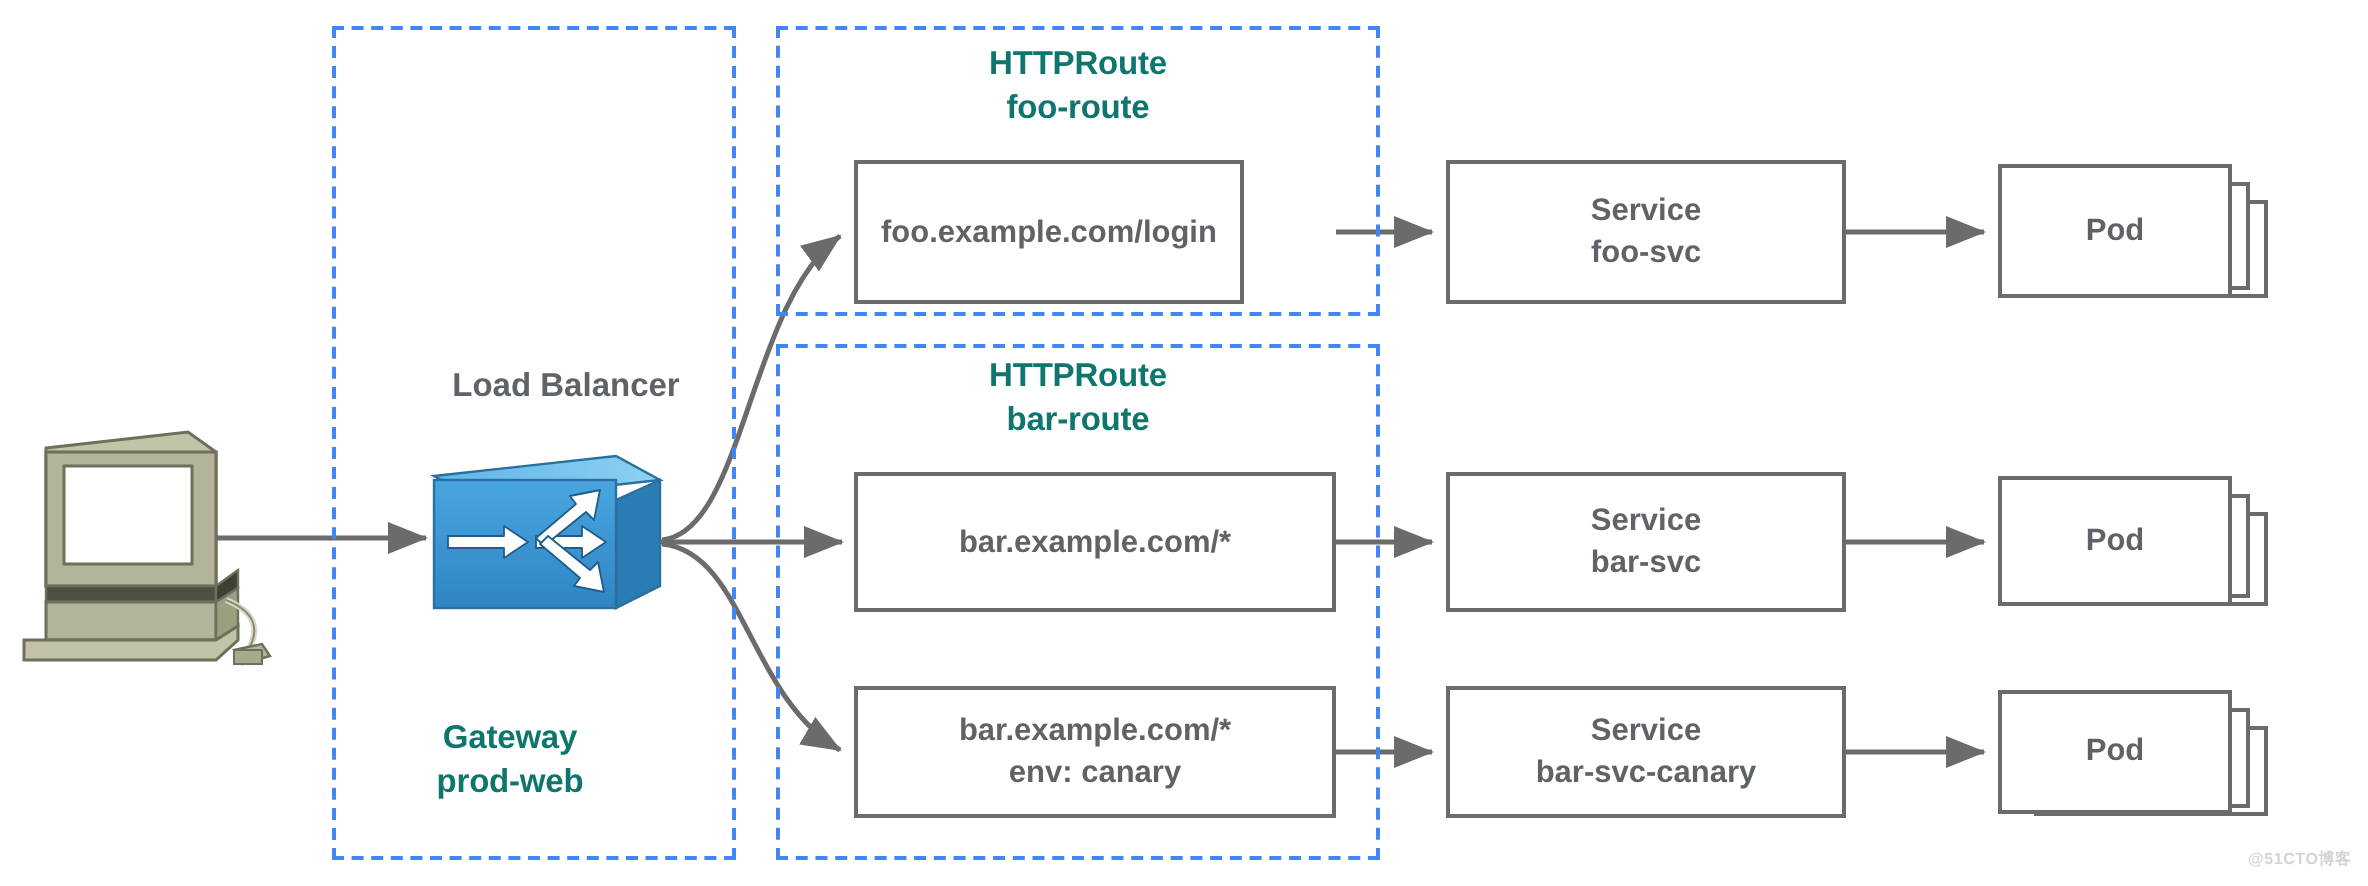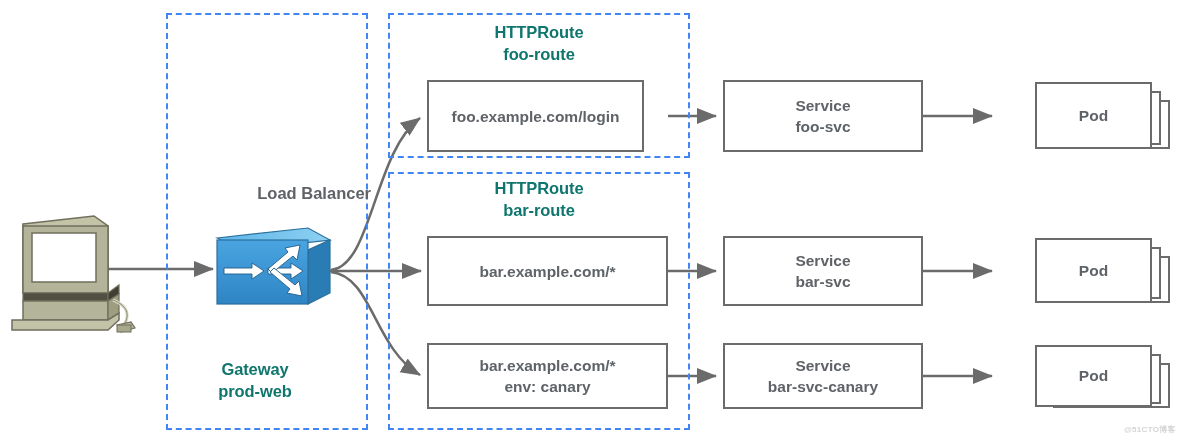--- a/index.html
+++ b/index.html
@@ -66,21 +66,20 @@
     font-weight: bold;
     font-size: 15.5px;
     line-height: 21px;
     text-align: center;
     white-space: nowrap;
   }
 
   
   .pod-stack {
     position: absolute;
-    margin-left: 36px;
   }
   .pod-shadow {
     position: absolute;
     border: 2.5px solid #6b6b6b;
     box-sizing: border-box;
     background: #ffffff;
   }
   .pod-front {
     position: absolute;
     left: 0;
@@ -186,35 +185,35 @@
     <line x1="668" y1="271" x2="716" y2="271" stroke="#6b6b6b" stroke-width="2.5" marker-end="url(#arrow)"></line>
     <line x1="668" y1="376" x2="716" y2="376" stroke="#6b6b6b" stroke-width="2.5" marker-end="url(#arrow)"></line>
 
     <line x1="923" y1="116" x2="992" y2="116" stroke="#6b6b6b" stroke-width="2.5" marker-end="url(#arrow)"></line>
     <line x1="923" y1="271" x2="992" y2="271" stroke="#6b6b6b" stroke-width="2.5" marker-end="url(#arrow)"></line>
     <line x1="923" y1="376" x2="992" y2="376" stroke="#6b6b6b" stroke-width="2.5" marker-end="url(#arrow)"></line>
   </svg>
 
   <div class="group-box" style="left:166px; top:13px; width:202px; height:417px;"></div>
 
-  <div class="gray-label" style="left:169px; top:182px; width:202px;text-align:right;">Load Balancer</div>
+  <div class="gray-label" style="left:182px; top:182px; width:202px;">Load Balancer</div>
 
   <div class="group-label" style="left:154px; top:358px; width:202px;">
     <div>Gateway</div>
     <div>prod-web</div>
   </div>
 
   <div class="group-box" style="left:388px; top:13px; width:302px; height:145px;"></div>
 
   <div class="group-label" style="left:388px; top:21px; width:302px;">
     <div>HTTPRoute</div>
     <div>foo-route</div>
   </div>
 
-  <div class="node-box" style="left:427px; top:80px; width:217px; height:72px;">
+  <div class="node-box" style="left:427px; top:80px; width:195px; height:72px;">
     <span>foo.example.com/login</span>
   </div>
 
   <div class="group-box" style="left:388px; top:172px; width:302px; height:258px;"></div>
 
   <div class="group-label" style="left:388px; top:177px; width:302px;">
     <div>HTTPRoute</div>
     <div>bar-route</div>
   </div>
 

